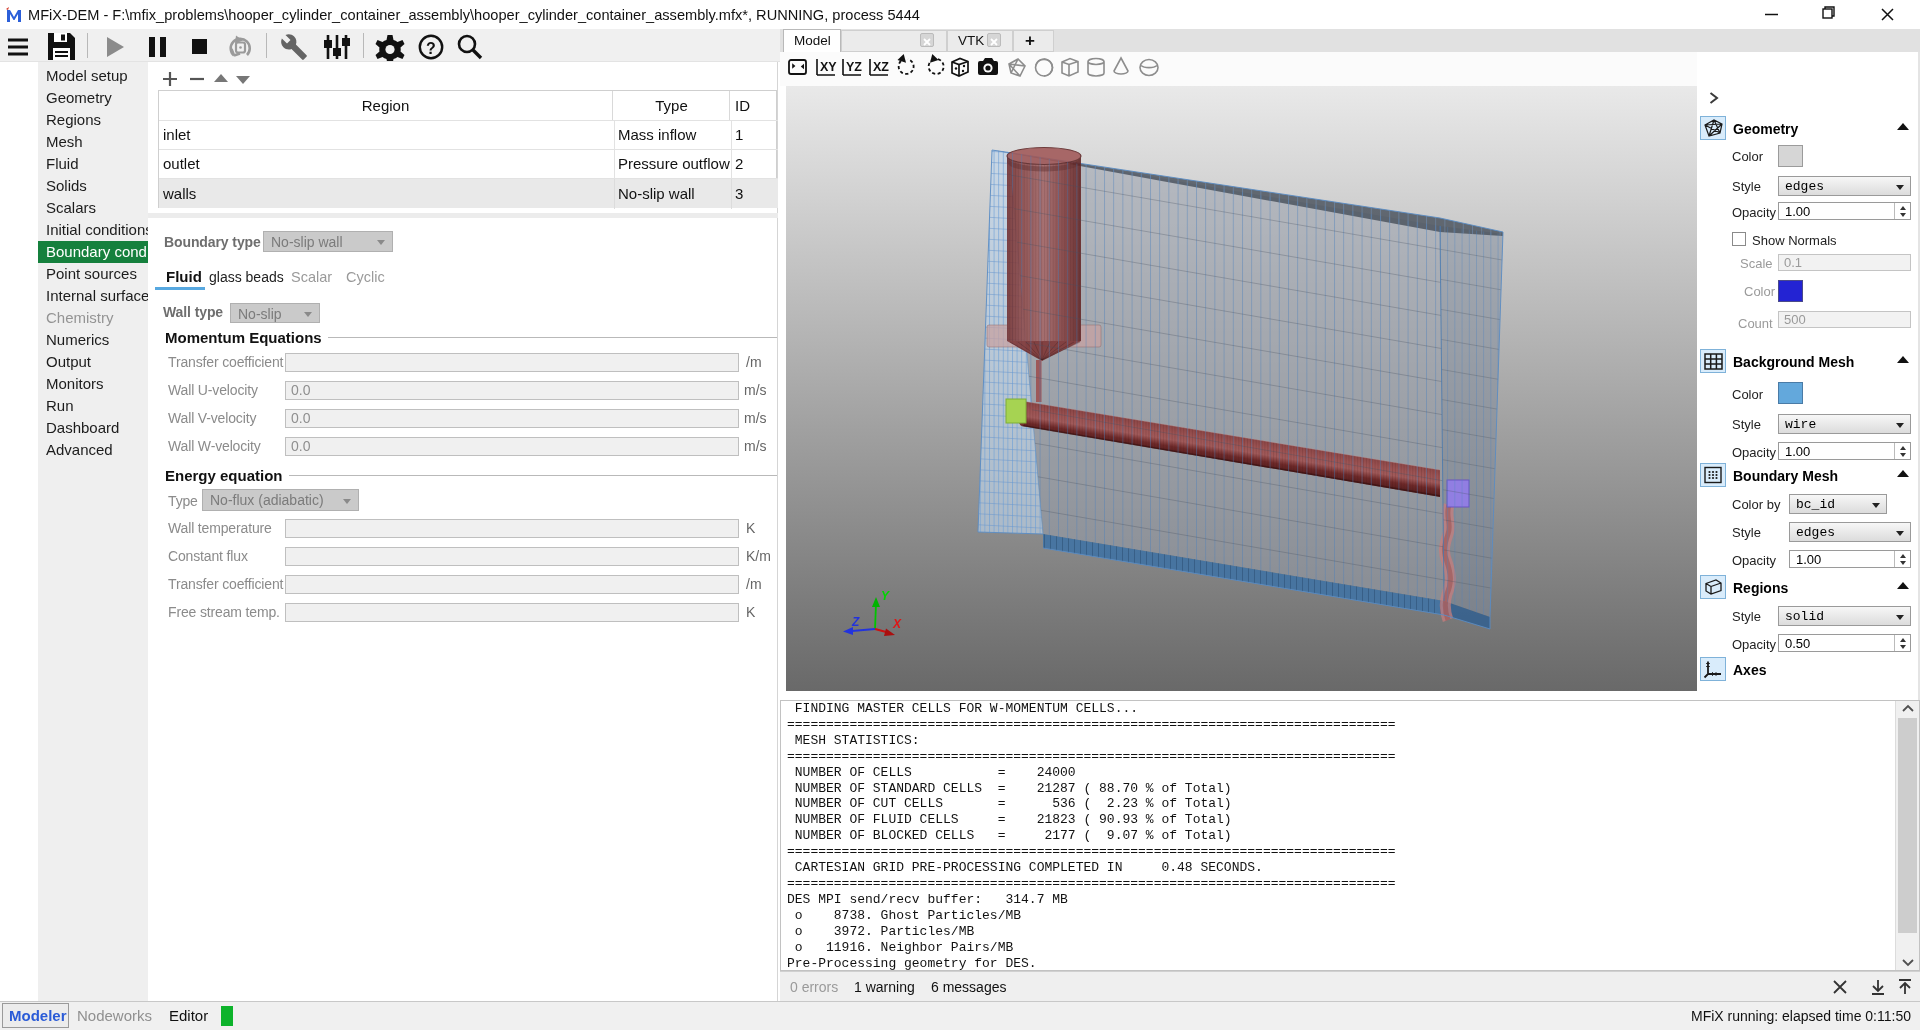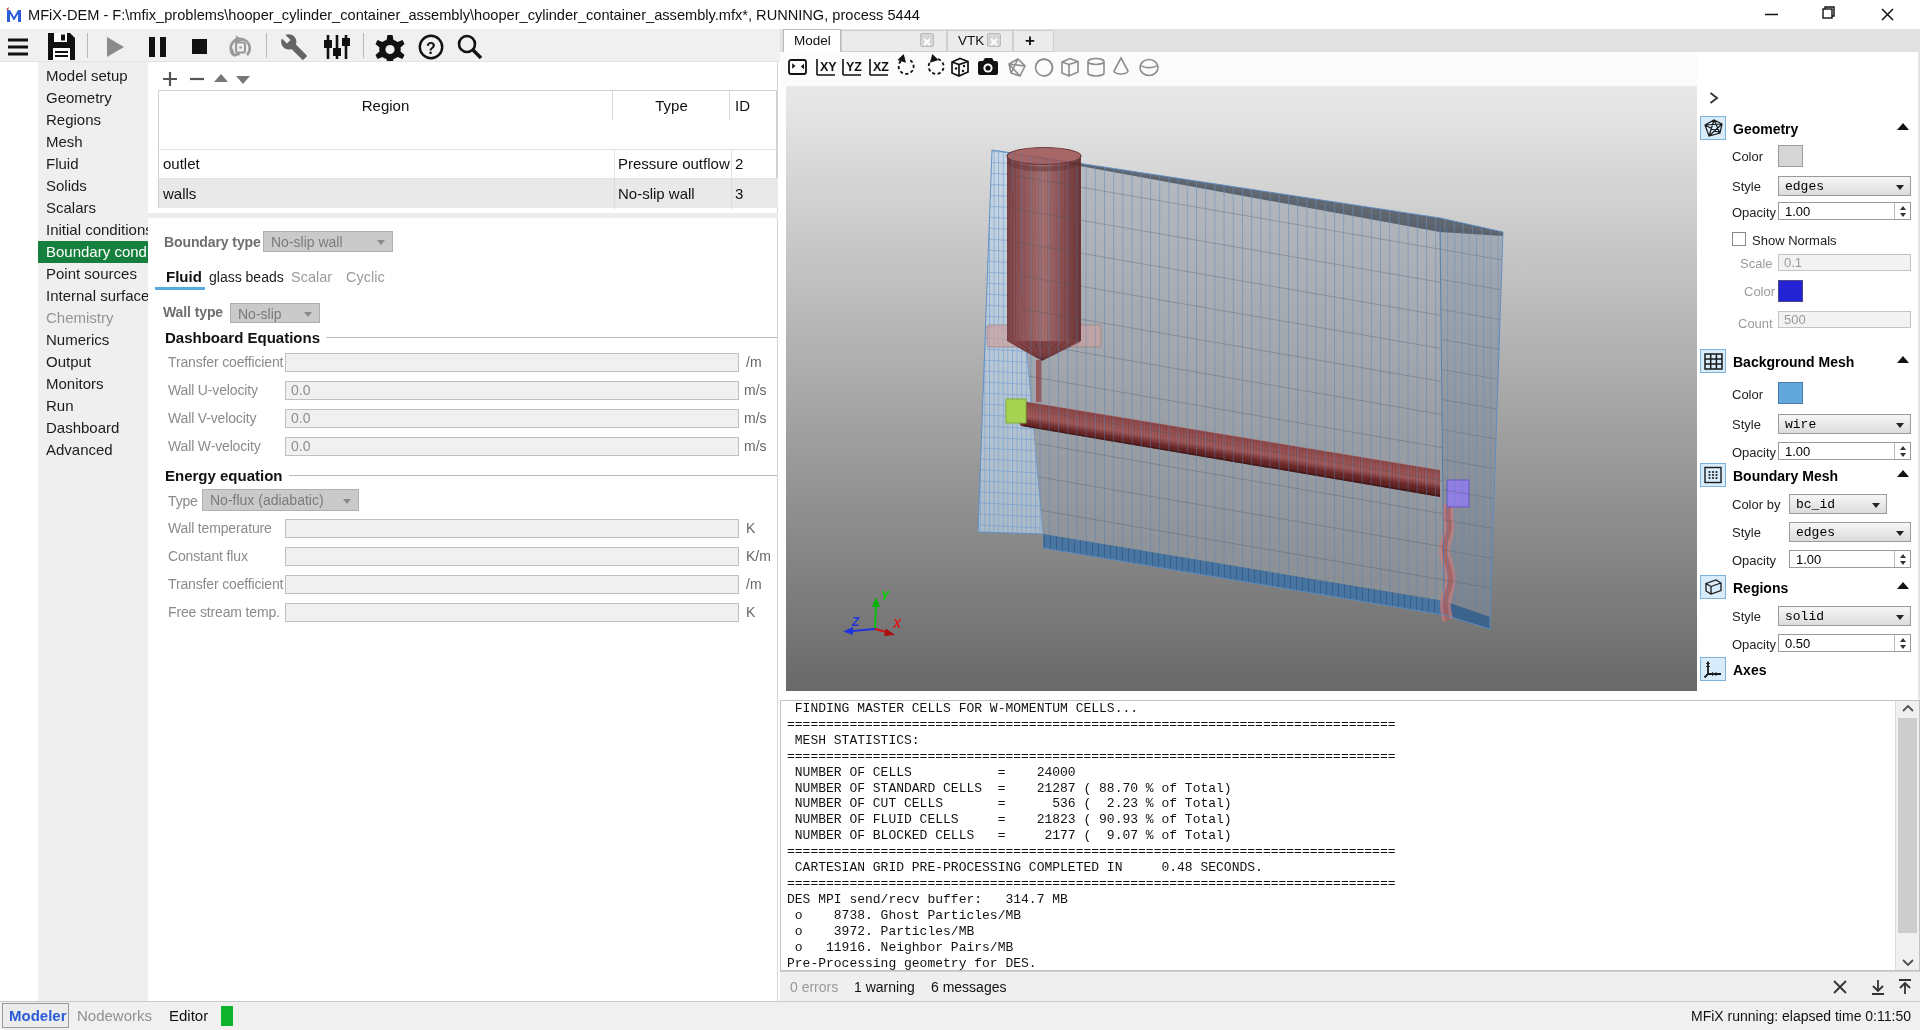--- a/index.html
+++ b/index.html
@@ -140,20 +140,27 @@
       <path d="M28 9 H42"></path>
     </g>
     <path d="M52 12 L59 4 L66 12 Z" fill="#777"></path>
     <path d="M74 6 L81 14 L88 6 Z" fill="#777"></path>
   </svg>
 
   <div class="abs" style="left:10px; top:28px; width:619px; height:118px; border:1px solid #cfcfcf;">
     <div class="abs" style="left:0; top:0; width:454px; height:29px; border-right:1px solid #d9d9d9; text-align:center; font-size:15px; line-height:29px; color:#111;">Region</div>
     <div class="abs" style="left:455px; top:0; width:116px; height:29px; border-right:1px solid #d9d9d9; text-align:center; font-size:15px; line-height:29px; color:#111;">Type</div>
     <div class="abs" style="left:572px; top:0; width:47px; height:29px; font-size:15px; line-height:29px; color:#111; padding-left:4px;">ID</div>
+    <div class="abs" style="left:0; top:29px; width:619px; height:29px; border-top:1px solid #e2e2e2;">
+      <div class="abs" style="left:4px; width:450px; font-size:15px; line-height:28px; color:#111;">inlet</div>
+      <div class="abs" style="left:459px; font-size:15px; line-height:28px; color:#111;">Mass inflow</div>
+      <div class="abs" style="left:576px; font-size:15px; line-height:28px; color:#111;">1</div>
+      <div class="abs" style="left:455px; top:0; width:1px; height:29px; background:#e2e2e2;"></div>
+      <div class="abs" style="left:572px; top:0; width:1px; height:29px; background:#e2e2e2;"></div>
+    </div>
     <div class="abs" style="left:0; top:58px; width:619px; height:29px; border-top:1px solid #e2e2e2;">
       <div class="abs" style="left:4px; width:450px; font-size:15px; line-height:28px; color:#111;">outlet</div>
       <div class="abs" style="left:459px; font-size:15px; line-height:28px; color:#111;">Pressure outflow</div>
       <div class="abs" style="left:576px; font-size:15px; line-height:28px; color:#111;">2</div>
       <div class="abs" style="left:455px; top:0; width:1px; height:29px; background:#e2e2e2;"></div>
       <div class="abs" style="left:572px; top:0; width:1px; height:29px; background:#e2e2e2;"></div>
     </div>
     <div class="abs" style="left:0; top:87px; width:619px; height:30px; border-top:1px solid #e2e2e2; background:#e9e9e9;">
       <div class="abs" style="left:4px; width:450px; font-size:15px; line-height:29px; color:#111;">walls</div>
       <div class="abs" style="left:459px; font-size:15px; line-height:29px; color:#111;">No-slip wall</div>
@@ -175,21 +182,21 @@
   <div class="abs" style="left:143px; top:207px; font-size:14.5px; color:#9a9a9a;">Scalar</div>
   <div class="abs" style="left:198px; top:207px; font-size:14.5px; color:#9a9a9a;">Cyclic</div>
   <div class="abs" style="left:7px; top:225px; width:50px; height:3px; background:#57a8e0;"></div>
 
   <div class="blbl" style="left:15px; top:242px;">Wall type</div>
   <div class="dcombo" style="left:82px; top:241px; width:90px; height:20px;">
       <span class="txt">No-slip</span>
       <span class="arr"></span>
     </div>
 
-  <div class="seclbl" style="left:17px; top:267px;">Dashboard Equations</div>
+  <div class="seclbl" style="left:17px; top:267px;">Momentum Equations</div>
   <div class="secline" style="left:160px; top:275px; width:469px;"></div>
   <div class="lbl" style="left:20px; top:292px;">Transfer coefficient</div>
   <div class="inp" style="left:137px; top:291px; width:454px; height:19px;"></div>
   <div class="unit" style="left:598px; top:292px;">/m</div>
   <div class="lbl" style="left:20px; top:320px;">Wall U-velocity</div>
   <div class="inp" style="left:137px; top:319px; width:454px; height:19px;">0.0</div>
   <div class="unit" style="left:596px; top:320px;">m/s</div>
   <div class="lbl" style="left:20px; top:348px;">Wall V-velocity</div>
   <div class="inp" style="left:137px; top:347px; width:454px; height:19px;">0.0</div>
   <div class="unit" style="left:596px; top:348px;">m/s</div>

